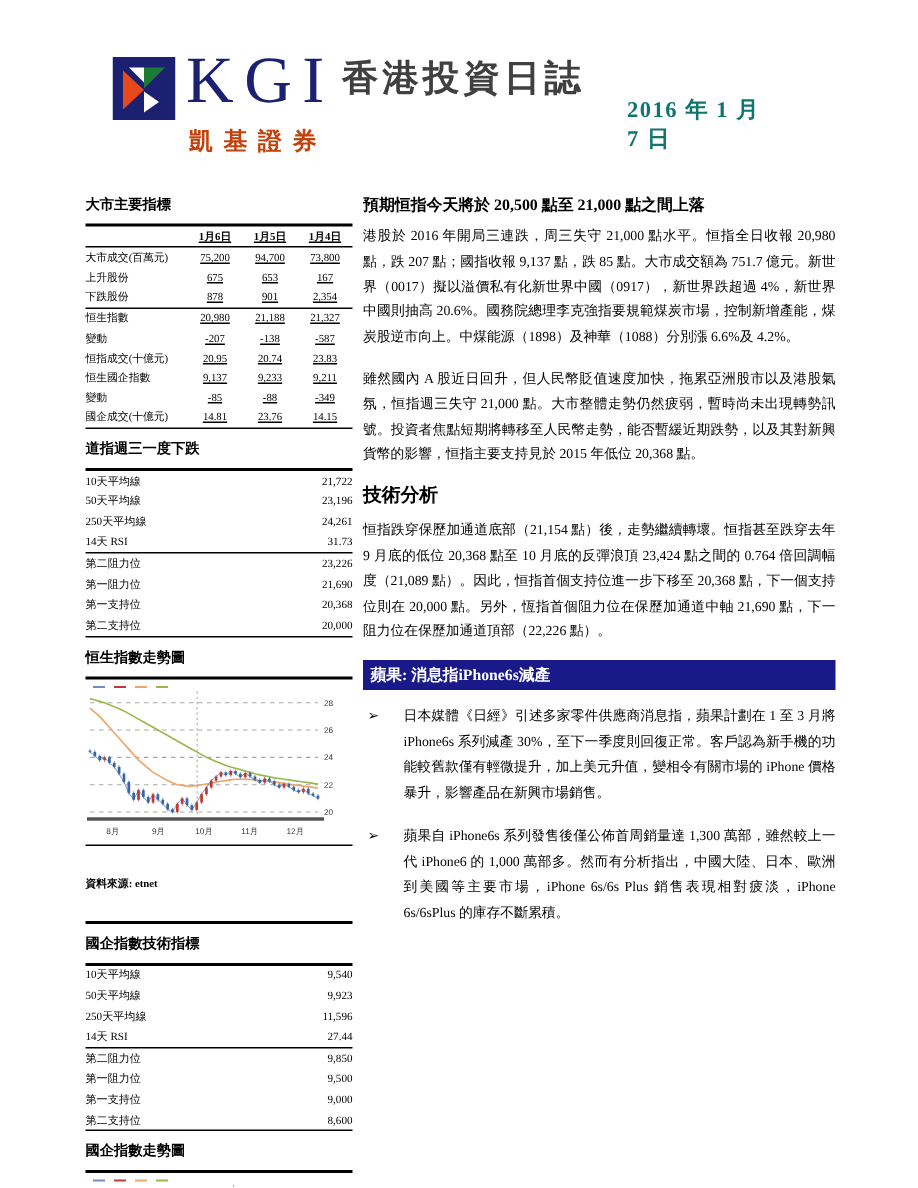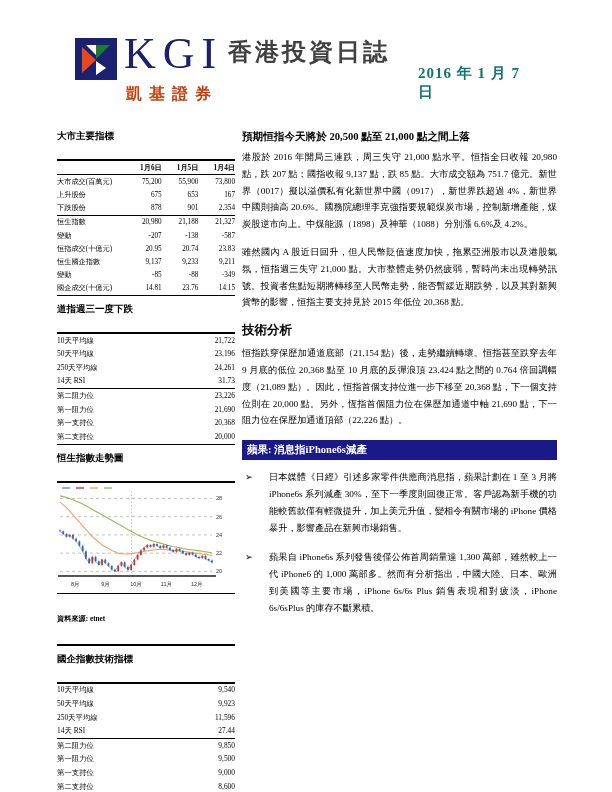--- a/index.html
+++ b/index.html
@@ -1,36 +1,36 @@
 <!DOCTYPE html>
 <html><head>
 <meta charset="utf-8">
 <style>
   html,body{margin:0;padding:0;background:#e8e8e8;}
   .page{
     width:612px;height:792px;position:relative;margin:0 auto;background:#fff;
     font-family:"Liberation Serif","DejaVu Serif",serif;color:#000;overflow:hidden;
   }
   
-  .hdr{position:absolute;left:0;top:0;width:508px;height:128px;padding-left:24px;}
+  .hdr{position:absolute;left:0;top:0;width:508px;height:128px;}
   .logo-box{position:absolute;left:75px;top:38px;width:42px;height:42px;}
   .kgi-word{position:absolute;left:124px;top:28px;font-size:44px;letter-spacing:7px;color:#1b2070;font-weight:500;}
   .kgi-sub{position:absolute;left:126px;top:84px;font-size:16px;letter-spacing:7px;color:#c2410c;font-weight:bold;}
   .doc-title{position:absolute;left:228px;top:36px;font-size:24px;font-weight:bold;color:#404040;letter-spacing:3px;}
   .doc-date{position:absolute;left:418px;top:64px;font-size:15px;font-weight:bold;color:#0f766e;letter-spacing:1px;}
   
   .cols{position:absolute;left:57px;top:130px;width:500px;display:flex;gap:7px;}
   .colL{width:178px;flex:0 0 178px;}
   .colR{width:315px;flex:1;}
   
   .sec{margin-bottom:7px;}
-  .sec-title{font-weight:bold;font-size:9.5px;border-bottom:2px solid #000;padding-bottom:16px;}
+  .sec-title{font-weight:bold;font-size:9.5px;border-bottom:2px solid #000;padding-bottom:6px;}
   .trow{display:flex;align-items:baseline;font-size:7.2px;padding:1.6px 0;}
   .trow .lab{flex:0 0 68px;text-align:left;}
-  .trow .val{flex:1;text-align:right;}
+  .trow .val{flex:1;text-align:center;text-decoration:underline;}
   .trow.thead{font-weight:bold;}
   .bline{border-bottom:1px solid #000;}
   .kv{display:flex;font-size:7.4px;padding:1.8px 0;}
   .kv .lab{flex:1;}
   .kv .val{text-align:right;}
   .chart-svg{display:block;}
   .chart-source{border-top:1.5px solid #000;border-bottom:2px solid #000;font-size:7.2px;font-weight:bold;padding:20px 0;}
   
   .headline{font-size:10.6px;font-weight:bold;margin:0 0 5px 0;}
   .para{font-size:9.2px;line-height:16.8px;text-align:justify;margin:0 0 11px 0;}
@@ -70,21 +70,21 @@
         <div>
             <div class="trow thead bline">
               <span class="lab"></span>
               <span class="val">1月6日</span>
               <span class="val">1月5日</span>
               <span class="val">1月4日</span>
             </div>
             <div class="trow">
               <span class="lab">大市成交(百萬元)</span>
               <span class="val">75,200</span>
-              <span class="val">55,900</span>
+              <span class="val">94,700</span>
               <span class="val">73,800</span>
             </div>
             <div class="trow">
               <span class="lab">上升股份</span>
               <span class="val">675</span>
               <span class="val">653</span>
               <span class="val">167</span>
             </div>
             <div class="trow bline">
               <span class="lab">下跌股份</span>

